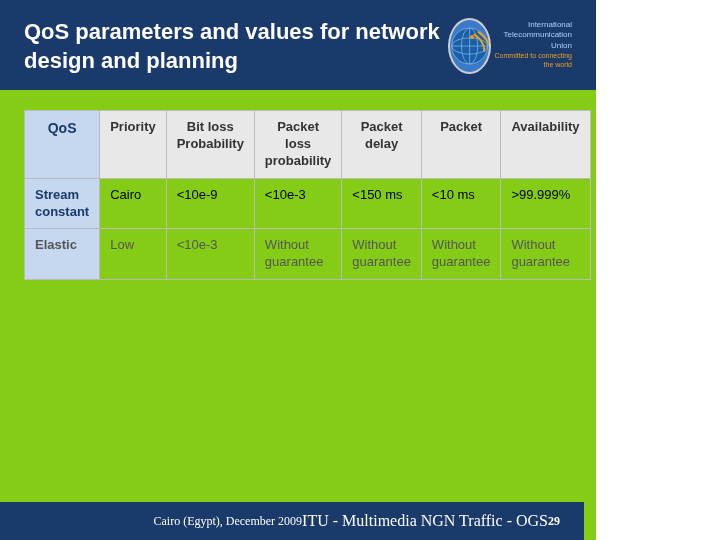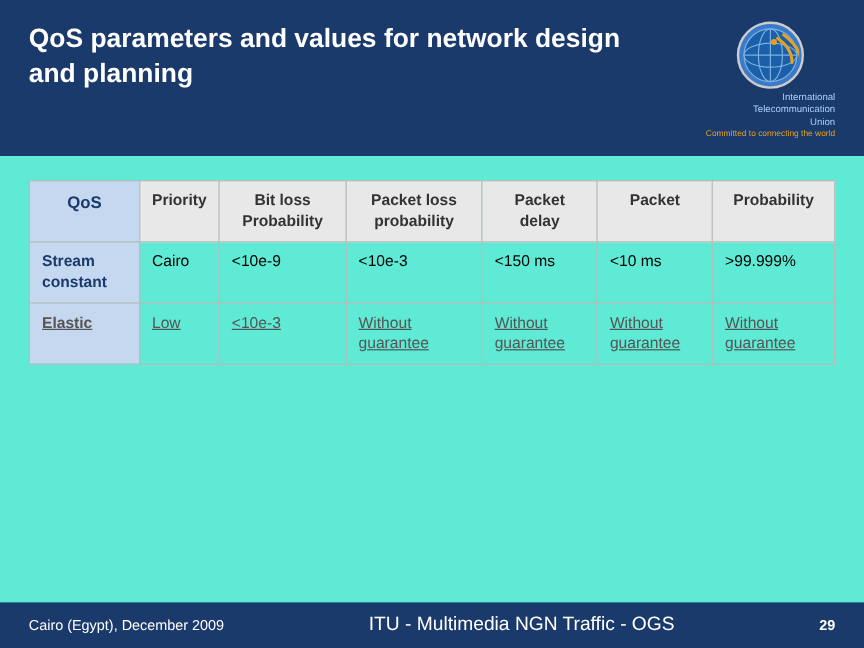--- a/index.html
+++ b/index.html
@@ -6,23 +6,23 @@
     body {
       width: 720px;
       height: 540px;
       background: #fff;
       font-family: Arial, sans-serif;
       overflow: hidden;
       position: relative;
     }
 
     .page {
-      width: 720px;
+      width: 596px;
       height: 540px;
-      background: #5eead4;
+      background: #84cc16;
       padding: 0;
       position: relative;
     }
 
     
     .header {
       background: #1a3a6b;
       padding: 18px 24px 14px 24px;
       display: flex;
       align-items: flex-start;
@@ -33,22 +33,22 @@
     .header-title {
       color: #fff;
       font-size: 22px;
       font-weight: bold;
       line-height: 1.3;
       max-width: 500px;
     }
 
     .logo-area {
       display: flex;
-      flex-direction: column;
-      align-items: center;
+      flex-direction: row;
+      align-items: flex-start;
     }
 
     .logo-circle {
       width: 56px;
       height: 56px;
       border-radius: 50%;
       background: #3a7ac8;
       border: 2px solid #ccc;
       display: flex;
       align-items: center;
@@ -107,35 +107,35 @@
     
     .col-qos {
       background: #c5d8f0;
       font-weight: bold;
       color: #1a3a6b;
     }
 
     
     .row-elastic td {
       color: #555;
-      text-decoration: underline;
     }
 
     
     .footer {
       position: absolute;
       bottom: 0;
       left: 0;
-      right: 0;
+      right: 12px;
       height: 38px;
       background: #1a3a6b;
       display: flex;
       align-items: center;
-      justify-content: space-between;
+      justify-content: flex-end;
       padding: 0 24px;
+      font-family: Liberation Serif, serif;
     }
 
     .footer-left {
       color: #fff;
       font-size: 12px;
     }
 
     .footer-center {
       color: #fff;
       font-size: 16px;
@@ -181,21 +181,21 @@
   <div class="content">
     <table>
       <thead>
         <tr>
           <th class="col-qos-header">QoS</th>
           <th>Priority</th>
           <th>Bit loss Probability</th>
           <th>Packet loss probability</th>
           <th>Packet delay</th>
           <th>Packet</th>
-          <th>Probability</th>
+          <th>Availability</th>
         </tr>
       </thead>
       <tbody>
 
         <tr>
           <td class="col-qos">Stream constant</td>
           <td>Cairo</td>
           <td>&lt;10e-9</td>
           <td>&lt;10e-3</td>
           <td>&lt;150 ms</td>

